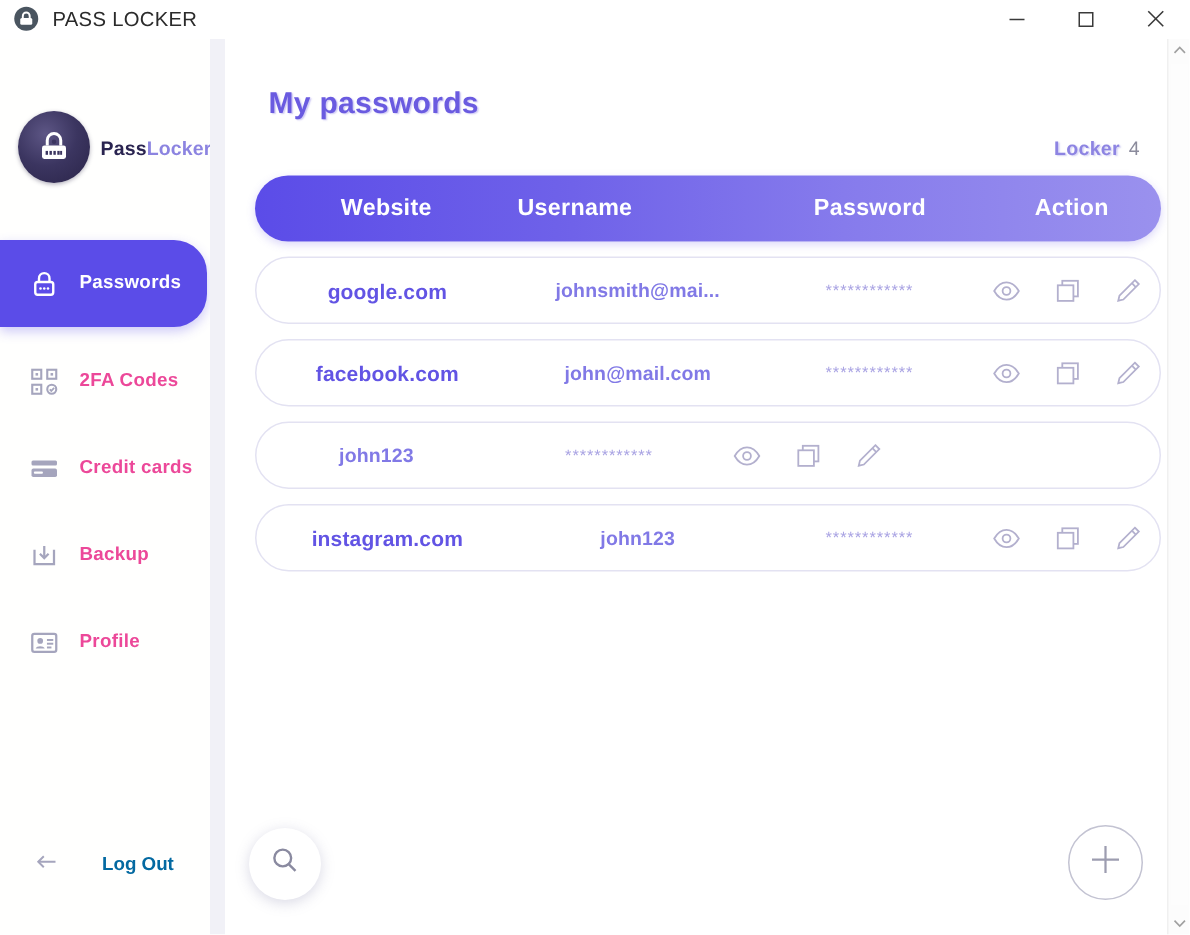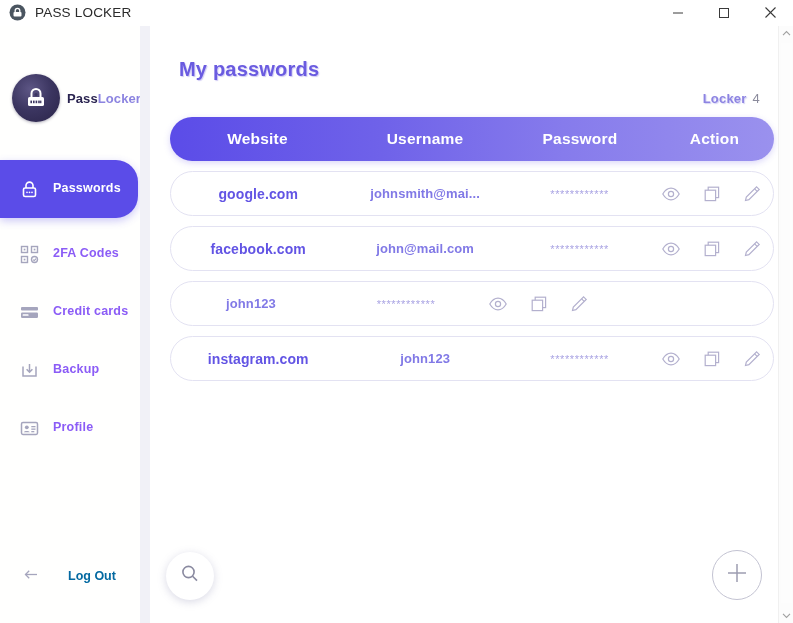--- a/index.html
+++ b/index.html
@@ -105,21 +105,21 @@
     width: 140px;
   }
   .nav-item {
     position: relative;
     height: 44px;
     display: flex;
     align-items: center;
     padding-left: 18px;
     gap: 13px;
     margin-bottom: 14px;
-    color: #8b5cf6;
+    color: #ec4899;
     font-size: 12.5px;
     font-weight: bold;
     letter-spacing: .2px;
   }
   .nav-item.active {
     background: #5b4ce8;
     color: #ffffff;
     border-radius: 0 22px 22px 0;
     width: 138px;
     height: 58px;
@@ -191,21 +191,21 @@
     height: 44px;
     border-radius: 22px;
     background: linear-gradient(90deg, #5b4ce8 0%, #6f62e9 35%, #867bec 65%, #9a91ee 100%);
     color: #ffffff;
     font-size: 15.5px;
     font-weight: bold;
     letter-spacing: .2px;
     box-shadow: 0 2px 6px rgba(110,95,230,.25);
   }
   .col-site   { width: 175px; text-align: center; }
-  .col-user   { width: 160px; text-align: center; }
+  .col-user   { width: 160px; text-align: left; }
   .col-pass   { width: 150px; text-align: center; }
   .col-action { width: 119px; text-align: center; }
 
   .row {
     display: flex;
     align-items: center;
     height: 45px;
     margin-top: 10px;
     border-radius: 23px;
     border: 1px solid #e3e2f2;

